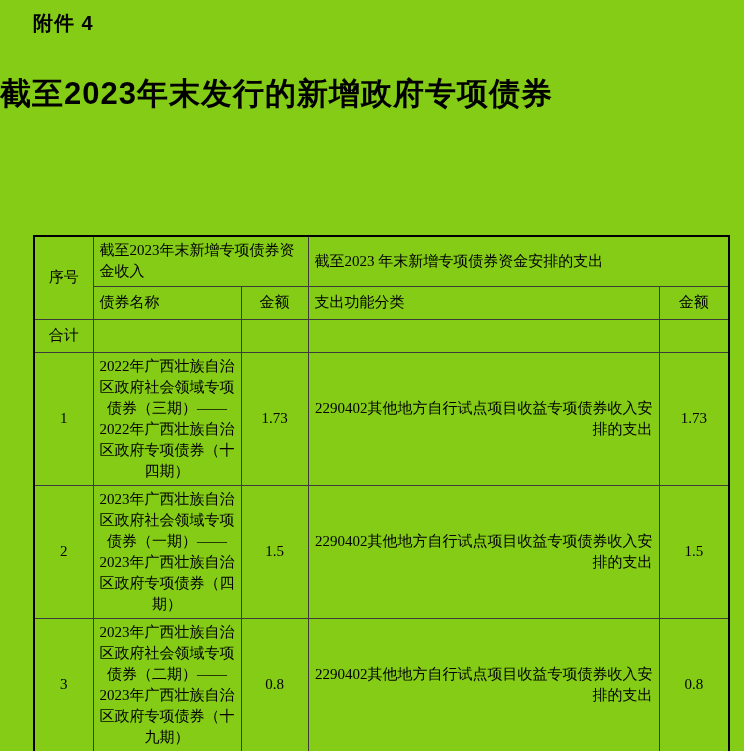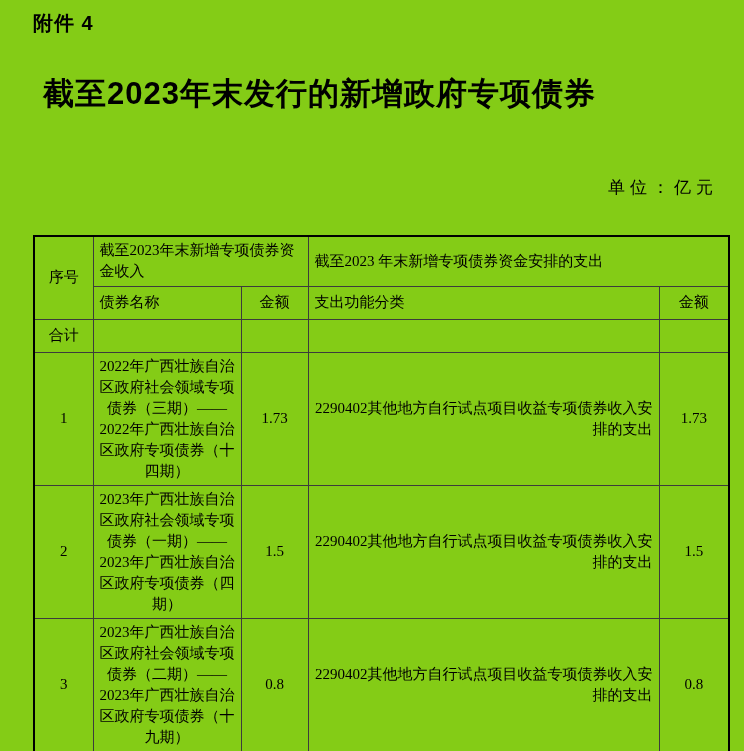--- a/index.html
+++ b/index.html
@@ -23,21 +23,21 @@
     font-size: 20px;
     font-weight: bold;
     font-family: "Liberation Sans", "DejaVu Sans", sans-serif;
     letter-spacing: 1px;
   }
   .title-block {
     position: absolute;
     left: 0;
     top: 70px;
     width: 596px;
-    text-align: right;
+    text-align: left;
     font-family: "Liberation Sans", "DejaVu Sans", sans-serif;
     font-weight: bold;
     font-size: 31px;
     line-height: 47px;
     letter-spacing: 1px;
   }
   .unit-line {
     position: absolute;
     right: 26px;
     top: 176px;
@@ -92,21 +92,20 @@
 <body>
 
 <div id="page">
 
   <div class="attachment">附件 4</div>
 
   <div class="title-block">
     <div>截至2023年末发行的新增政府专项债券</div>
   </div>
 
-  <div class="unit-line">单位：亿元</div>
 
   <table class="main-table">
     <colgroup>
       <col style="width:59px">
       <col style="width:148px">
       <col style="width:67px">
       <col style="width:351px">
       <col style="width:70px">
     </colgroup>
 

